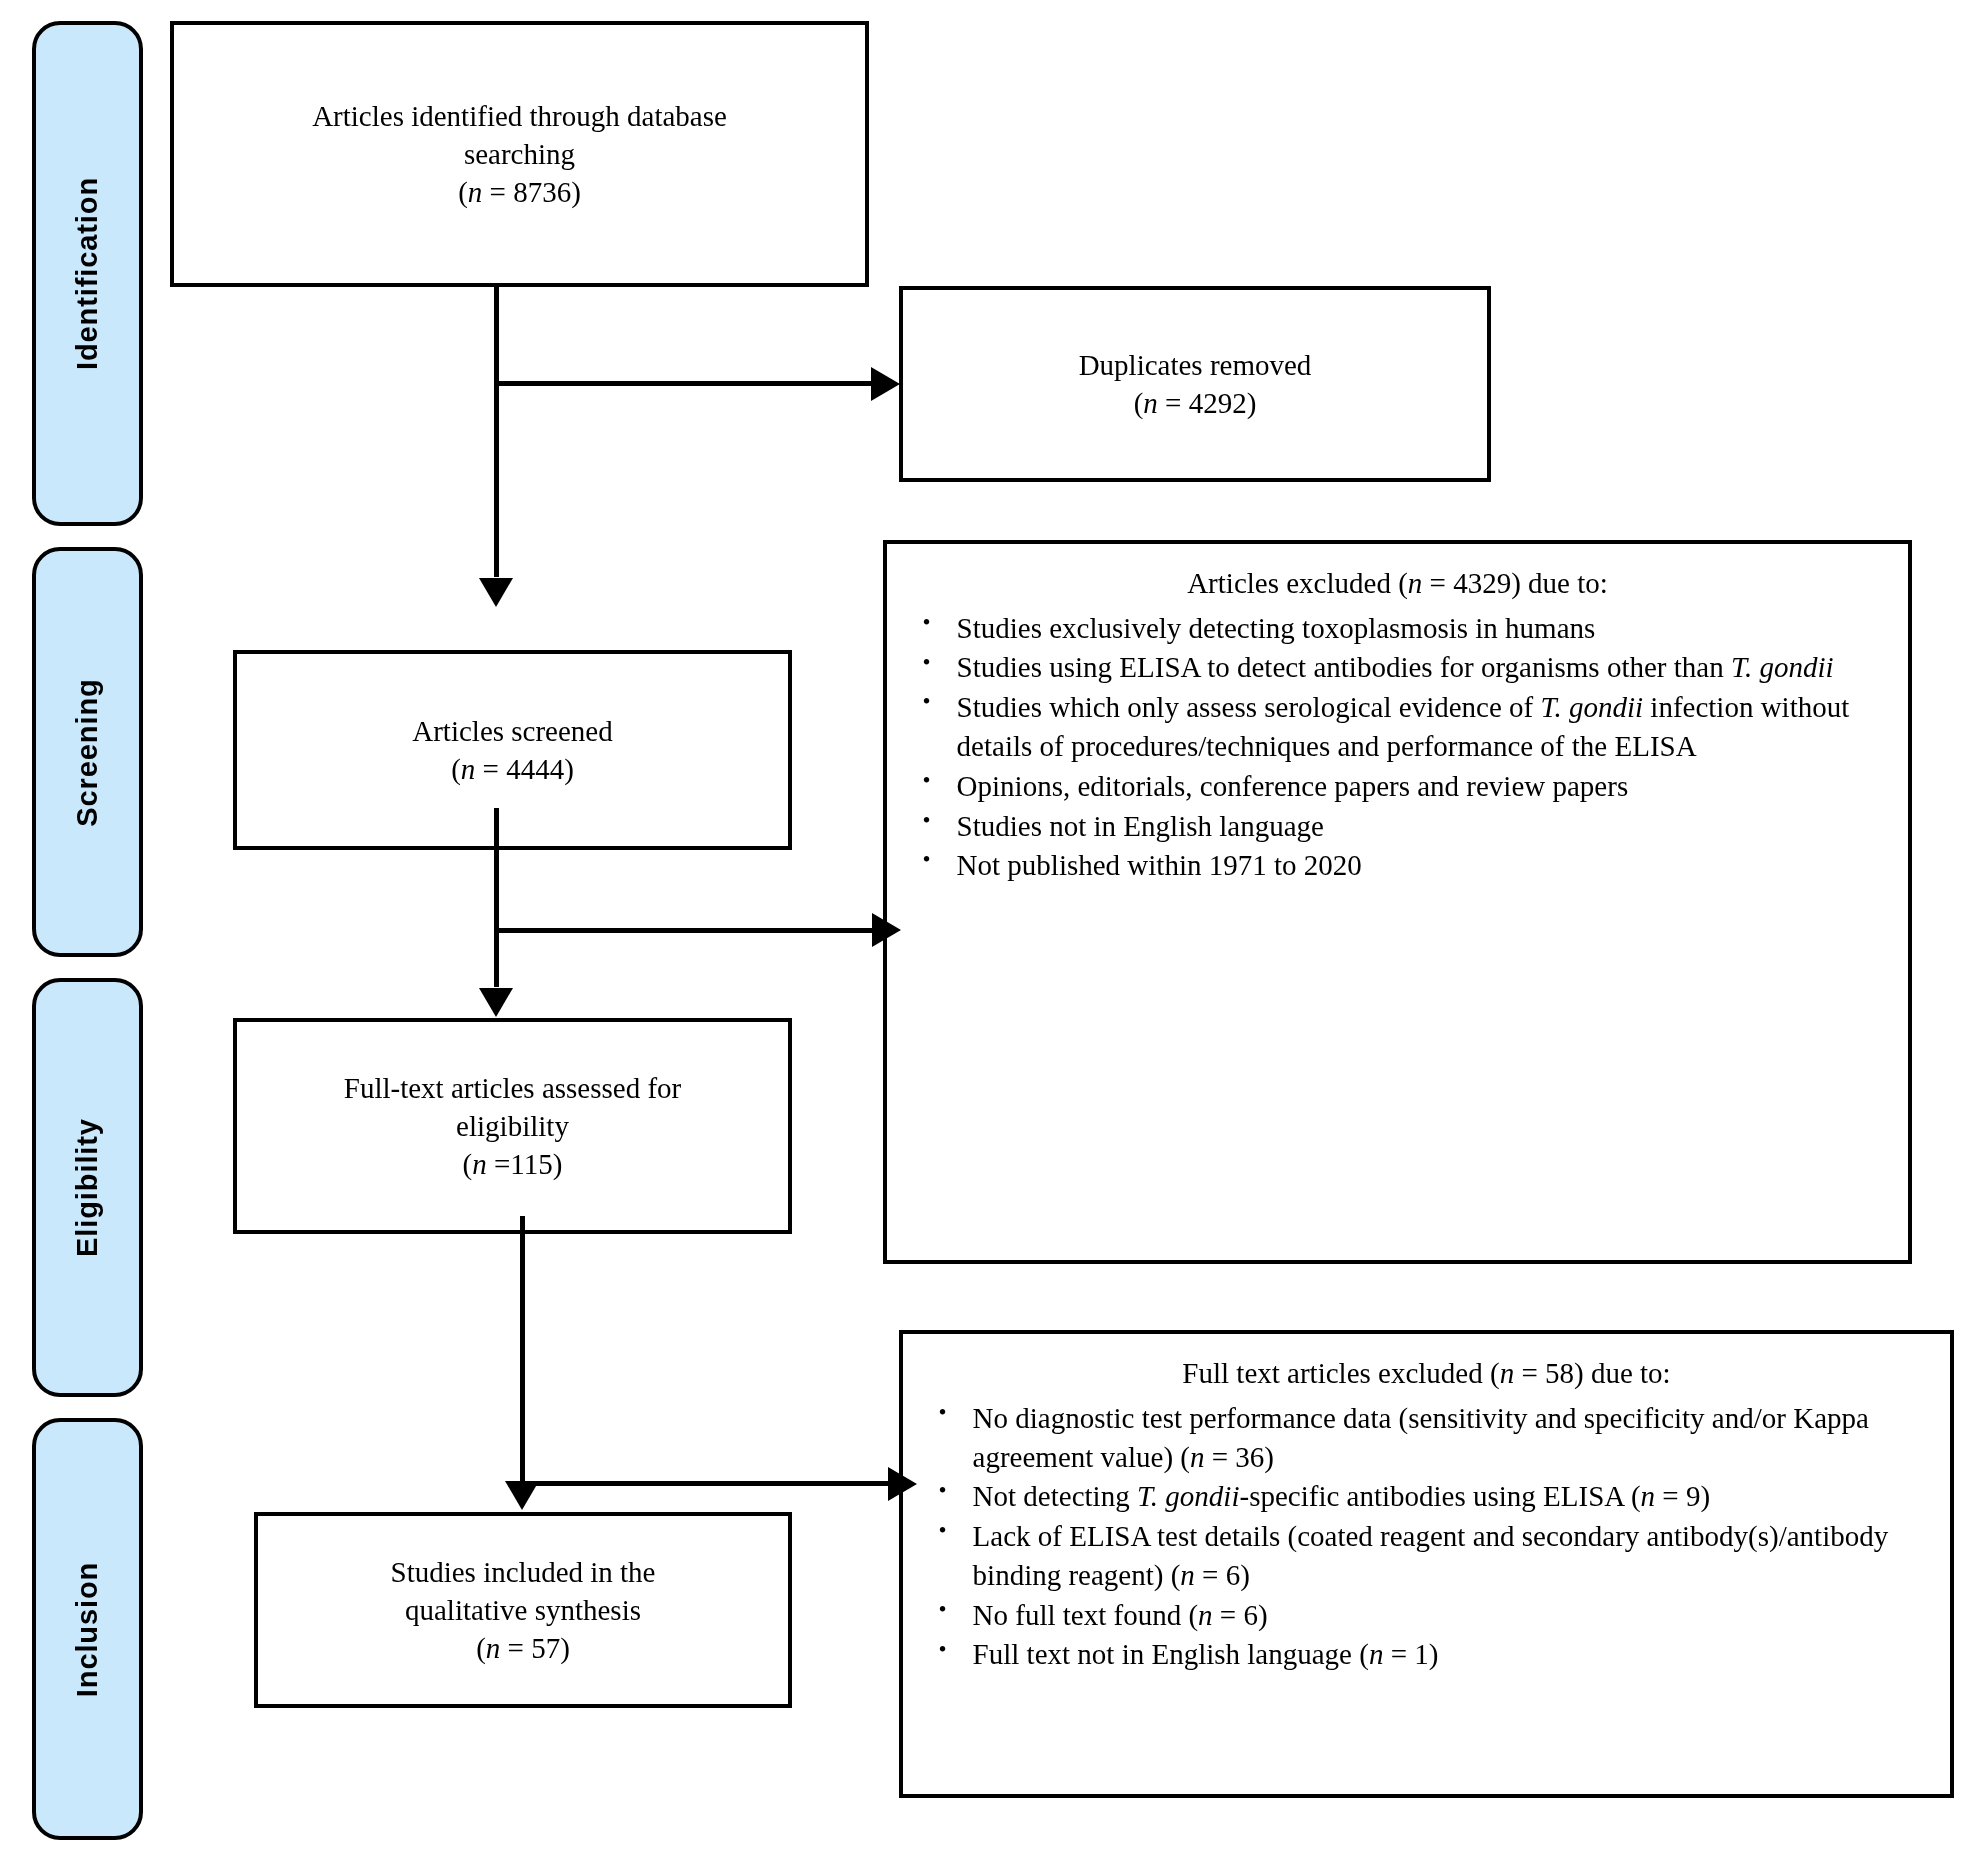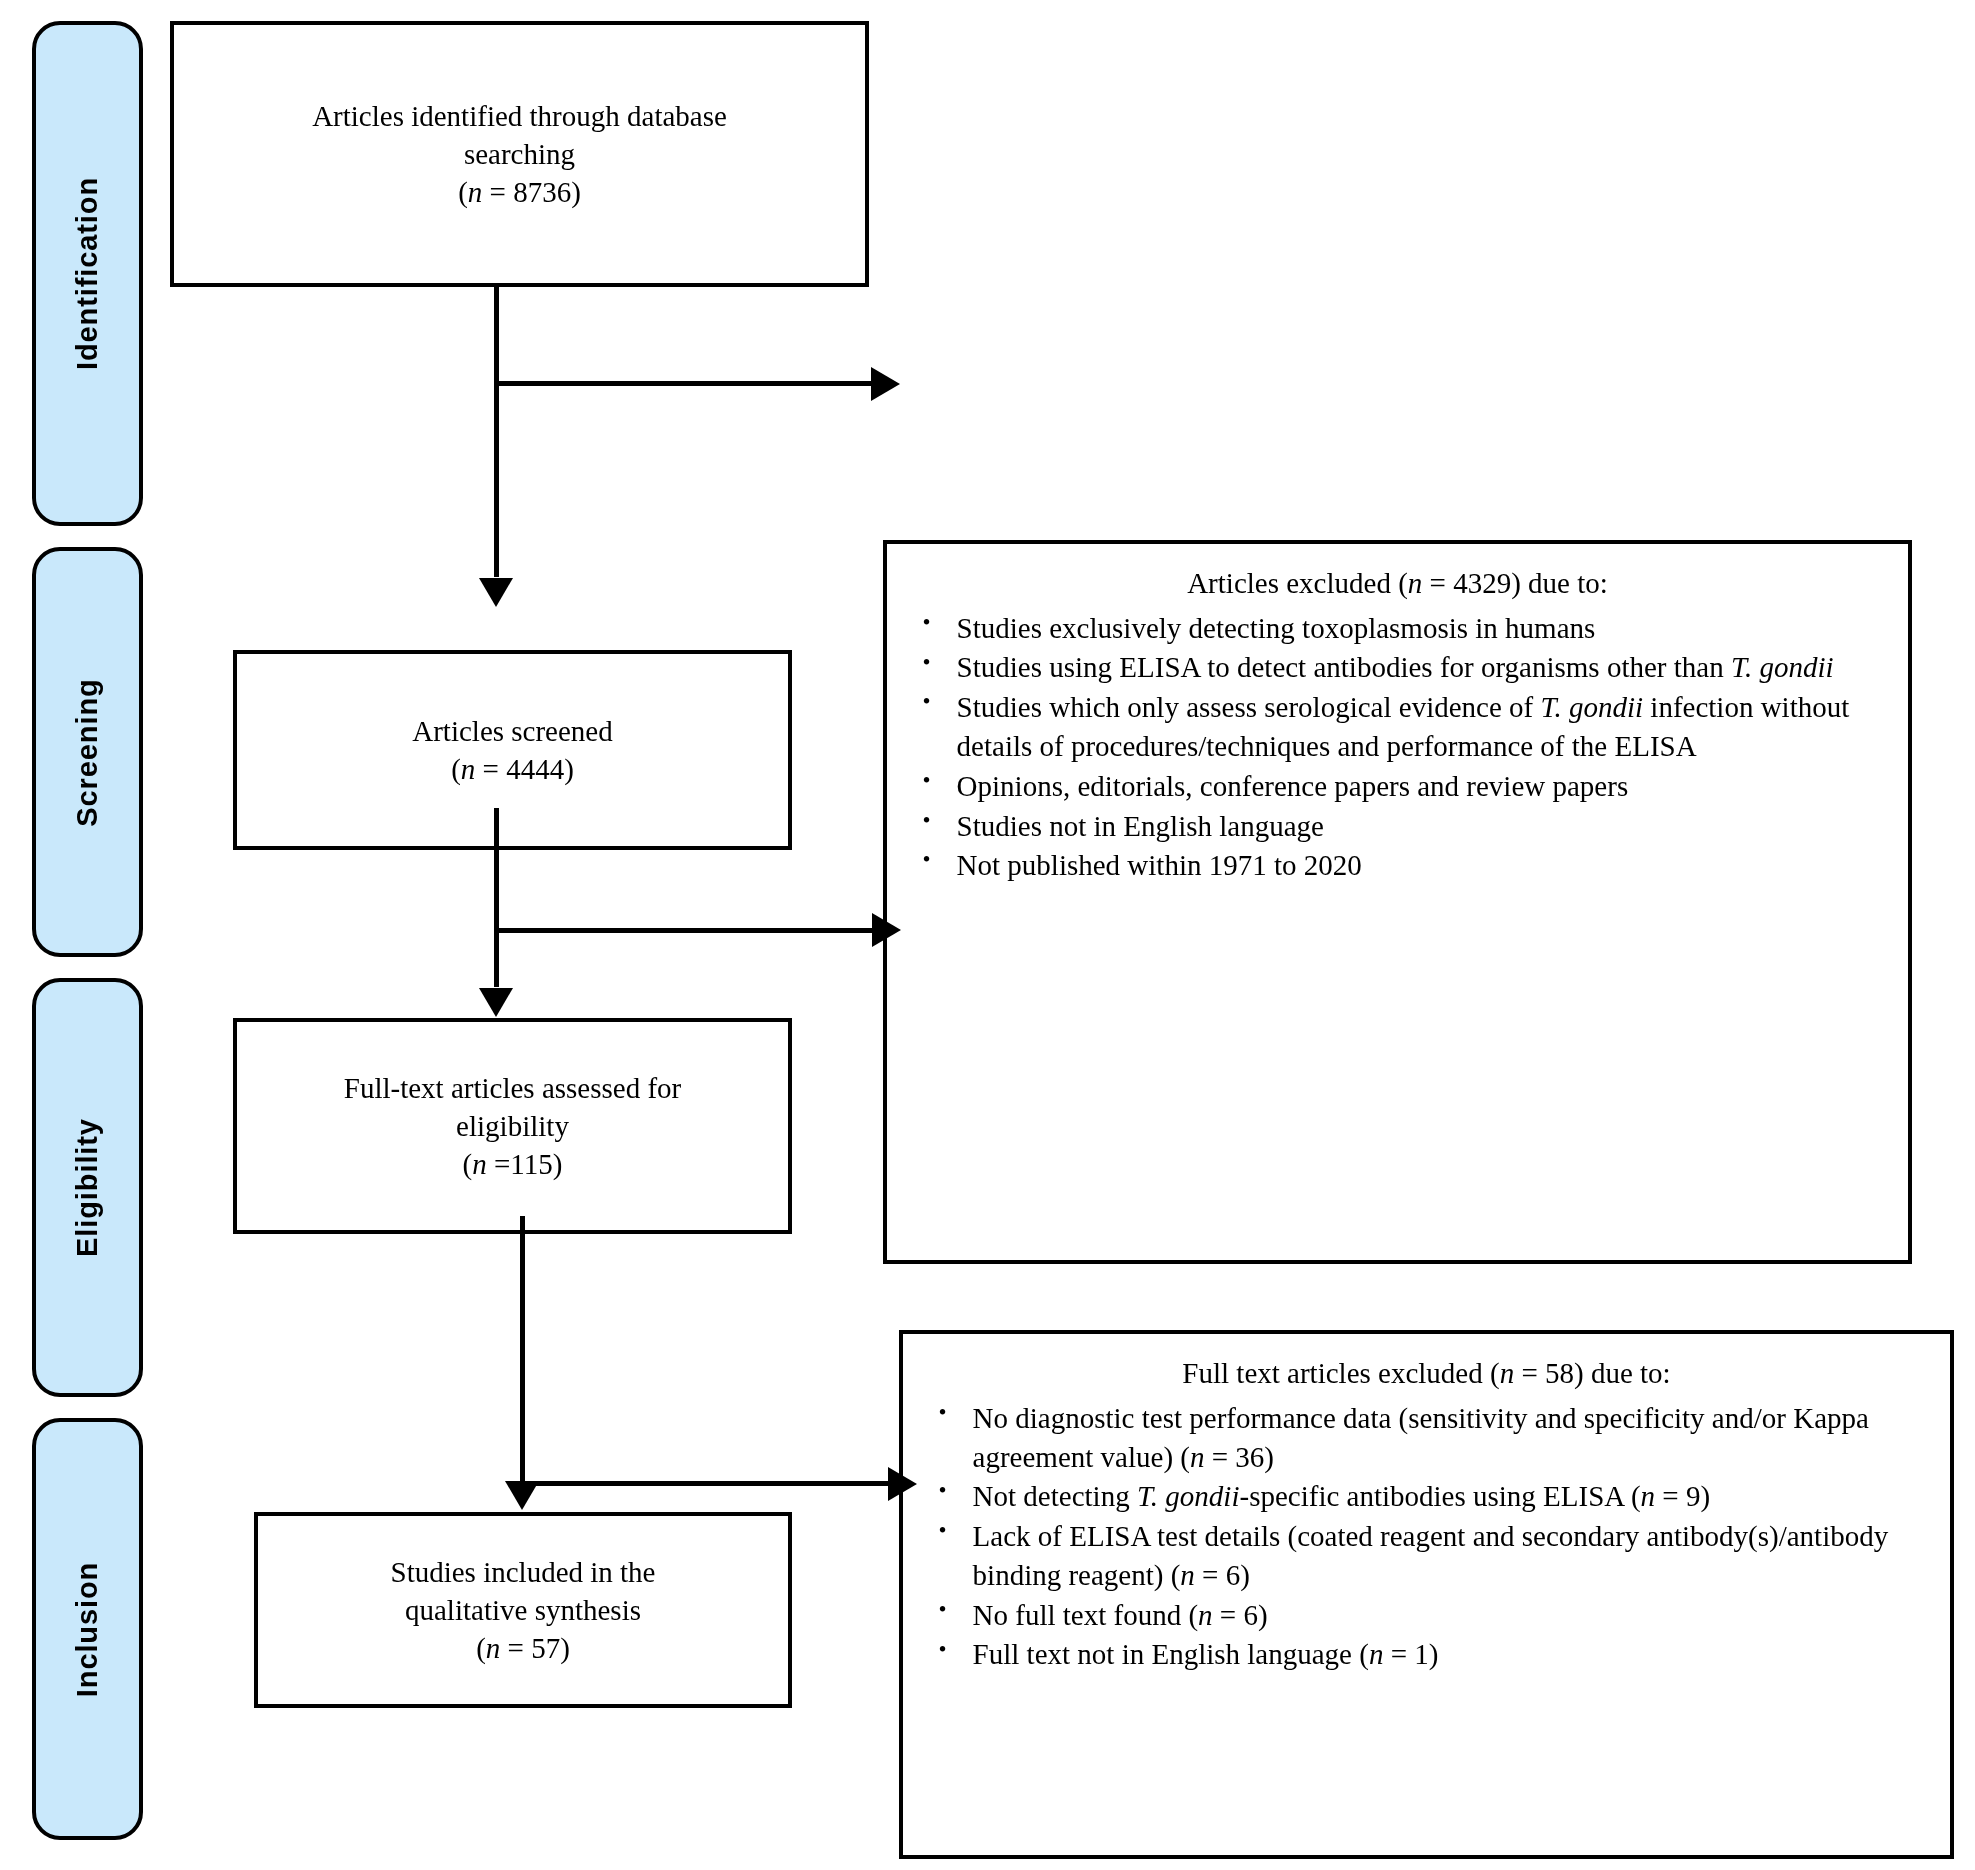--- a/index.html
+++ b/index.html
@@ -143,20 +143,26 @@
   </div>
 
   <div class="flow-box" style="left:170px; top:21px; width:699px; height:266px;">
     <div class="box-text">
       <div>Articles identified through database</div>
       <div>searching</div>
       <div><span>(</span><span class="n-italic">n</span><span> = 8736)</span></div>
     </div>
   </div>
 
+  <div class="flow-box" style="left:899px; top:286px; width:592px; height:196px;">
+    <div class="box-text">
+      <div>Duplicates removed</div>
+      <div><span>(</span><span class="n-italic">n</span><span> = 4292)</span></div>
+    </div>
+  </div>
 
   <div class="flow-box" style="left:233px; top:608px; width:559px; height:200px;margin-top:42px;">
     <div class="box-text">
       <div>Articles screened</div>
       <div><span>(</span><span class="n-italic">n</span><span> = 4444)</span></div>
     </div>
   </div>
 
   <div class="flow-box" style="left:233px; top:1018px; width:559px; height:216px;">
     <div class="box-text">
@@ -181,21 +187,21 @@
           <li><span>Studies exclusively detecting toxoplasmosis in humans</span></li>
           <li><span>Studies using ELISA to detect antibodies for organisms other than </span><span class="it">T. gondii</span></li>
           <li><span>Studies which only assess serological evidence of </span><span class="it">T. gondii</span><span> infection without details of procedures/techniques and performance of the ELISA</span></li>
           <li><span>Opinions, editorials, conference papers and review papers</span></li>
           <li><span>Studies not in English language</span></li>
           <li><span>Not published within 1971 to 2020</span></li>
         </ul>
     </div>
   </div>
 
-  <div class="flow-box align-top" style="left:899px; top:1330px; width:1055px; height:529px;">
+  <div class="flow-box align-top" style="left:899px; top:1330px; width:1055px; height:468px;">
     <div class="excl-inner">
       <div class="excl-heading"><span>Full  text articles excluded (</span><span class="it">n</span><span> = 58) due to:</span></div>
       <ul class="excl-list" id="fulltext-exclusions-list">
           <li><span>No diagnostic test performance data (sensitivity and specificity and/or Kappa agreement value) (</span><span class="it">n</span><span> = 36)</span></li>
           <li><span>Not detecting </span><span class="it">T. gondii</span><span>-specific antibodies using ELISA (</span><span class="it">n</span><span> = 9)</span></li>
           <li><span>Lack of ELISA test details (coated reagent and secondary antibody(s)/antibody binding reagent) (</span><span class="it">n</span><span> = 6)</span></li>
           <li><span>No full text found (</span><span class="it">n</span><span> = 6)</span></li>
           <li><span>Full  text not in English language (</span><span class="it">n</span><span> = 1)</span></li>
         </ul>
     </div>

